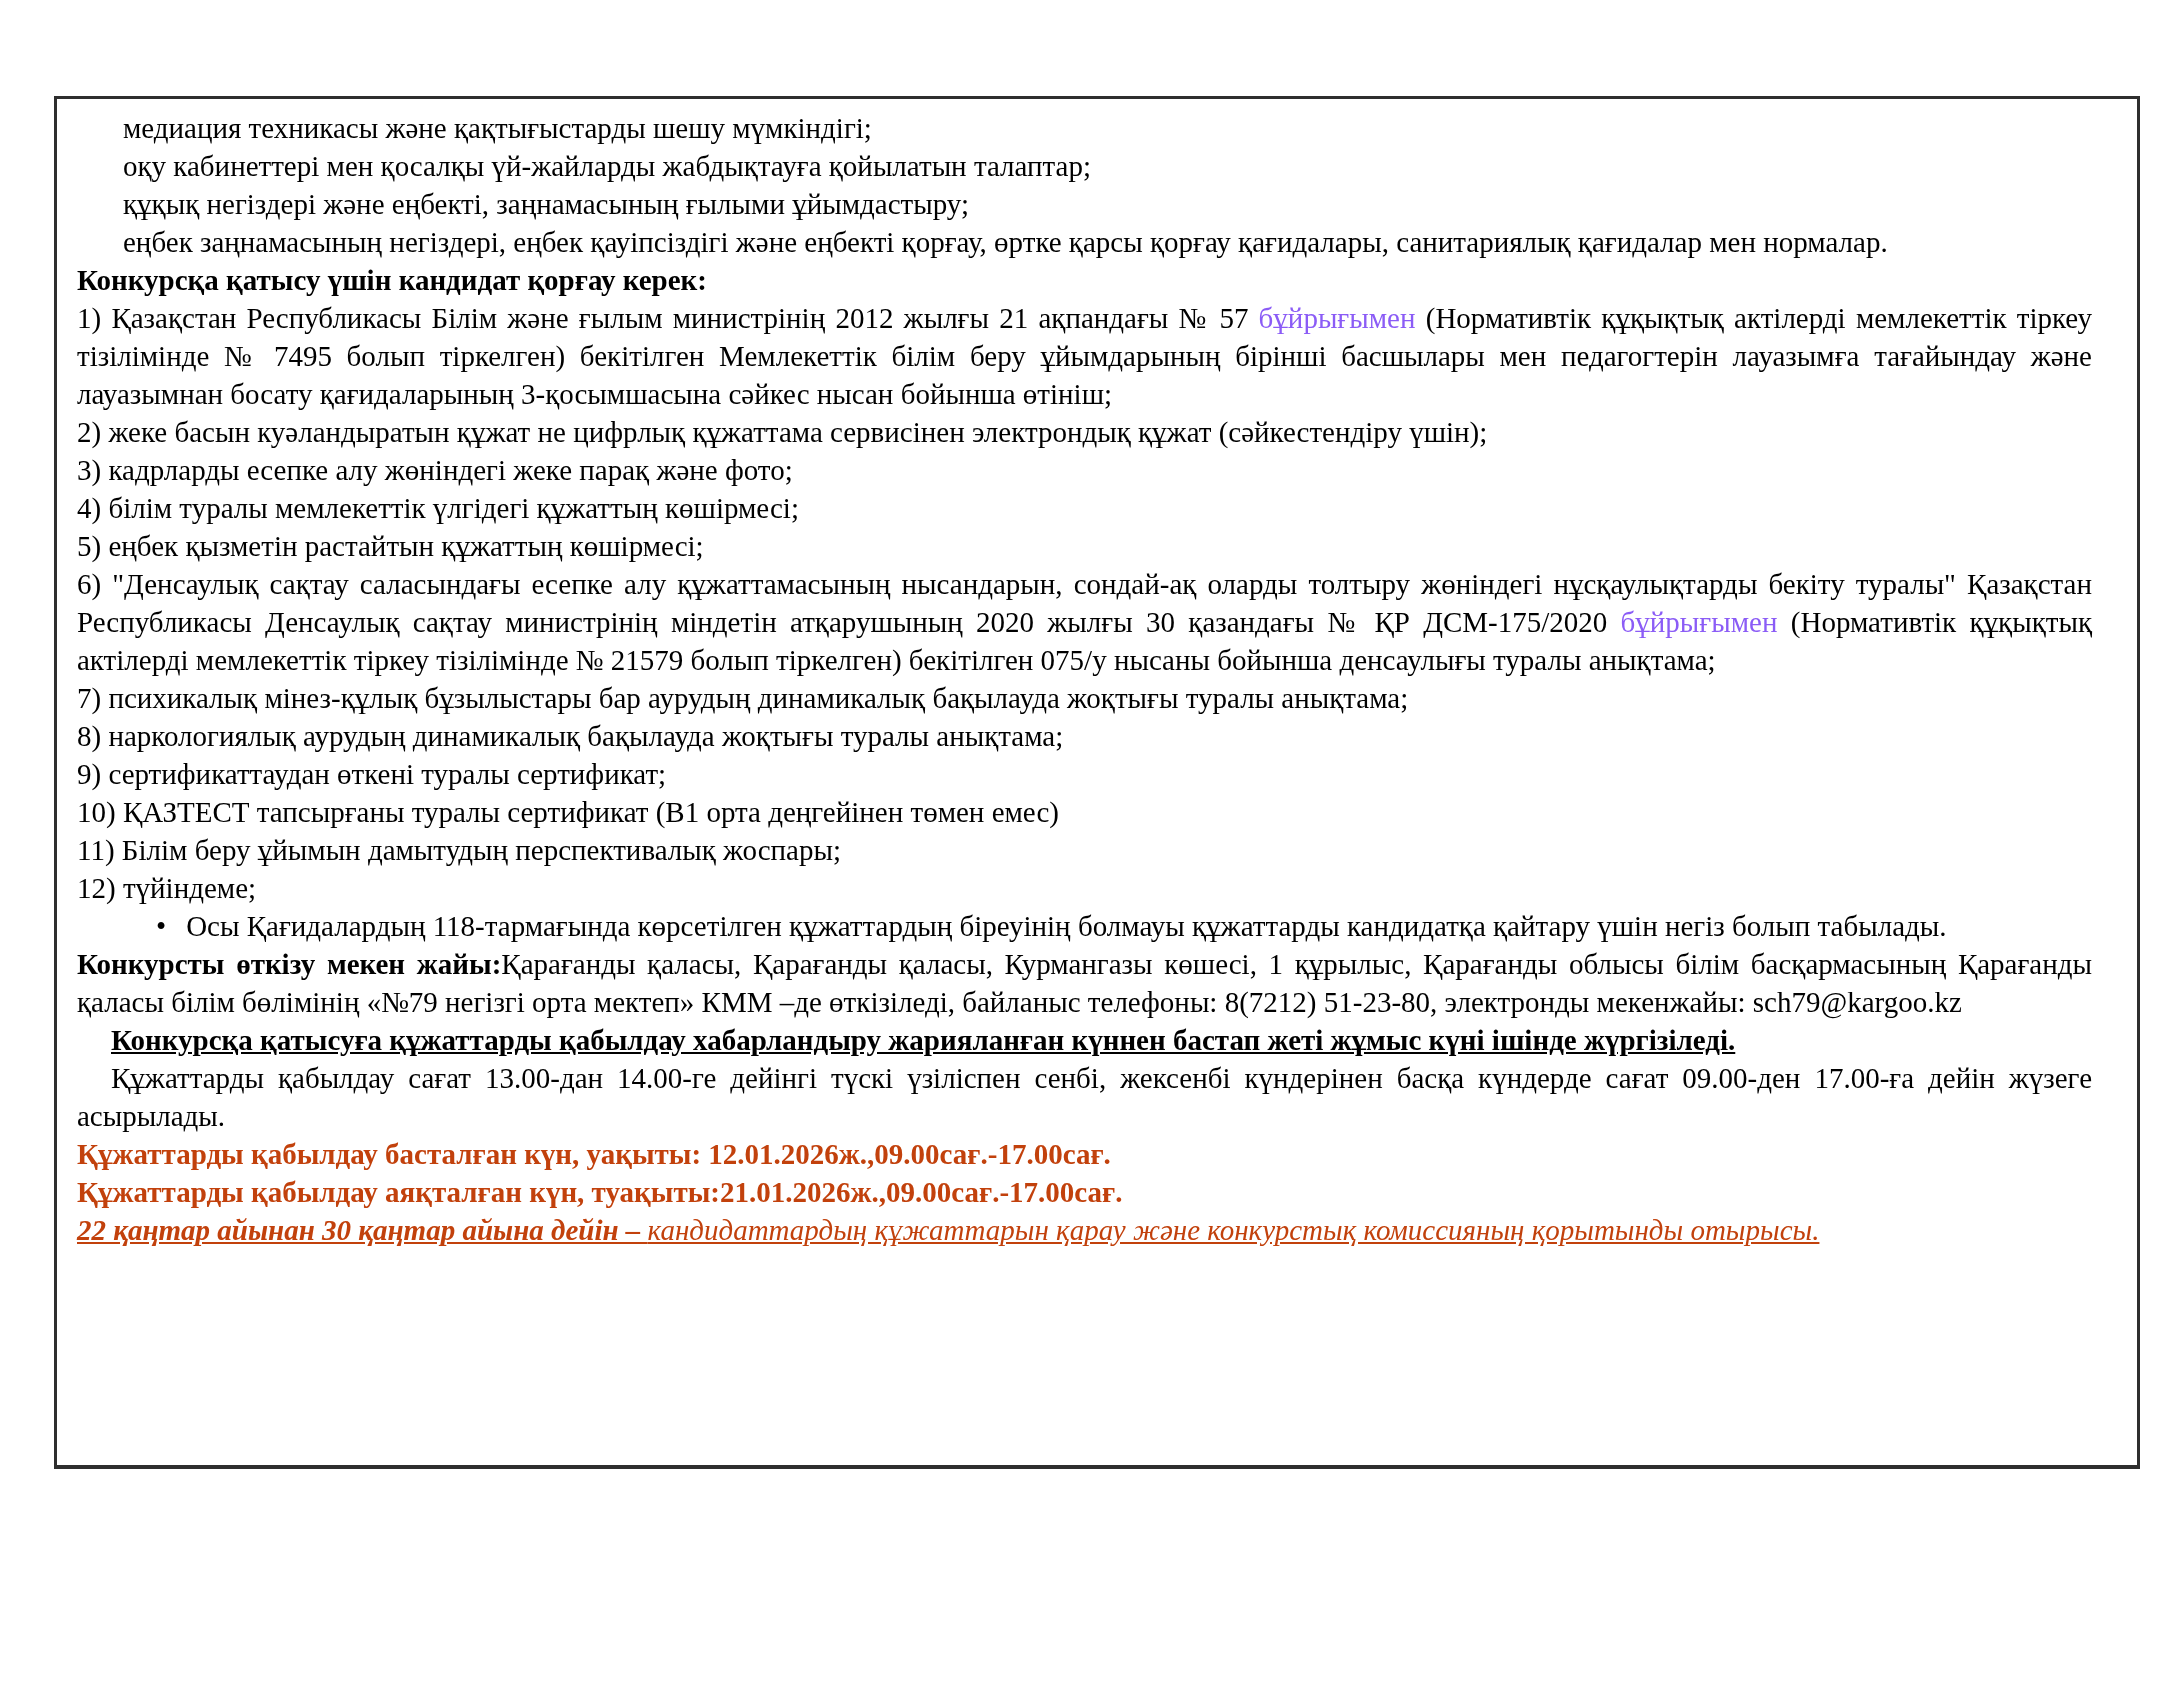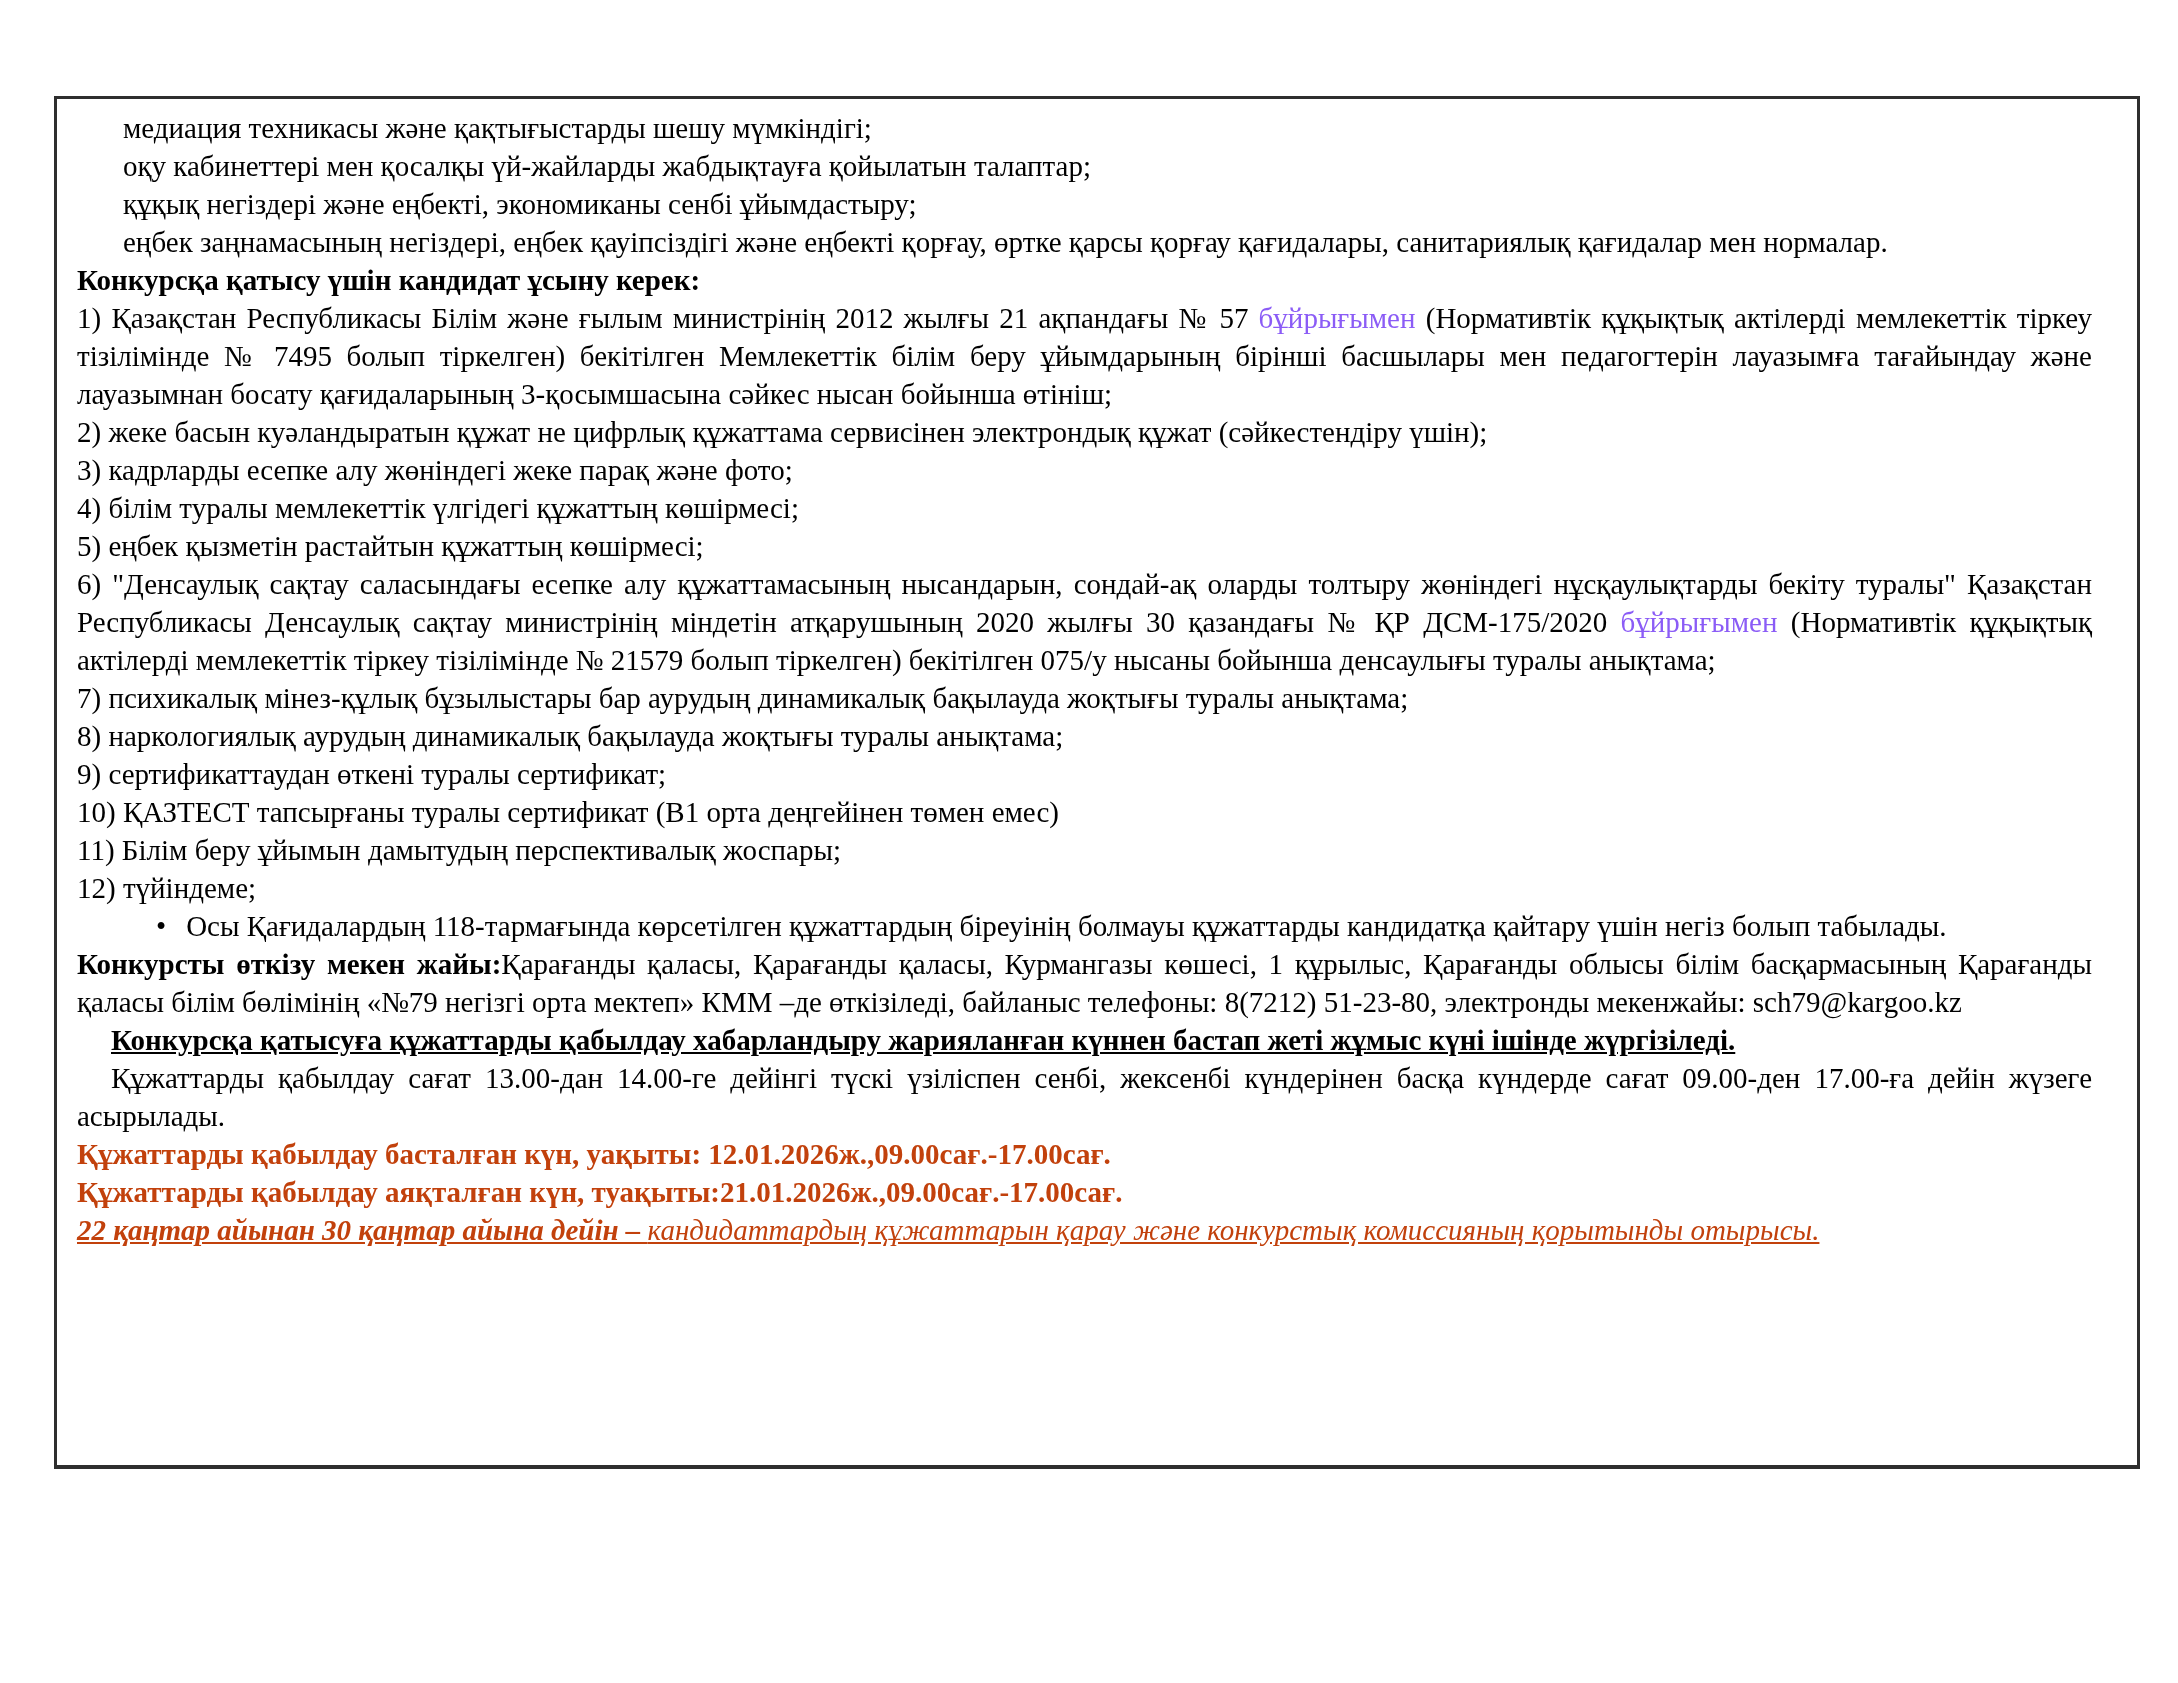--- a/index.html
+++ b/index.html
@@ -37,24 +37,24 @@
   .red-normal { font-weight: normal; }
   .head-underline { font-weight: bold; text-decoration: underline; }
 </style>
 </head>
 <body>
 
 <div class="doc-box">
 
   <p class="ind">медиация техникасы және қақтығыстарды шешу мүмкіндігі;</p>
   <p class="ind">оқу кабинеттері мен қосалқы үй-жайларды жабдықтауға қойылатын талаптар;</p>
-  <p class="ind">құқық негіздері және еңбекті, экономиканы сенбі ұйымдастыру;</p>
+  <p class="ind">құқық негіздері және еңбекті, заңнамасының ғылыми ұйымдастыру;</p>
   <p class="ind">еңбек заңнамасының негіздері, еңбек қауіпсіздігі және еңбекті қорғау, өртке қарсы қорғау қағидалары, санитариялық қағидалар мен нормалар.</p>
 
-  <p><span class="bold">Конкурсқа қатысу үшін кандидат ұсыну керек:</span></p>
+  <p><span class="bold">Конкурсқа қатысу үшін кандидат қорғау керек:</span></p>
 
   <p><span>1) Қазақстан Республикасы Білім және ғылым министрінің 2012 жылғы 21 ақпандағы № 57 </span><span class="link">бұйрығымен</span><span> (Нормативтік құқықтық актілерді мемлекеттік тіркеу тізілімінде № 7495 болып тіркелген) бекітілген Мемлекеттік білім беру ұйымдарының бірінші  басшылары мен педагогтерін лауазымға тағайындау және лауазымнан босату қағидаларының 3-қосымшасына сәйкес нысан бойынша өтініш;</span></p>
 
   <p>2) жеке басын куәландыратын құжат не цифрлық құжаттама сервисінен электрондық құжат (сәйкестендіру үшін);</p>
   <p>3) кадрларды есепке алу жөніндегі жеке парақ және фото;</p>
   <p>4) білім туралы мемлекеттік үлгідегі құжаттың көшірмесі;</p>
   <p>5) еңбек қызметін растайтын құжаттың көшірмесі;</p>
 
   <p><span>6) "Денсаулық сақтау саласындағы есепке алу құжаттамасының нысандарын, сондай-ақ оларды толтыру жөніндегі нұсқаулықтарды бекіту туралы" Қазақстан Республикасы Денсаулық сақтау министрінің міндетін атқарушының 2020 жылғы 30 қазандағы № ҚР ДСМ-175/2020 </span><span class="link">бұйрығымен</span><span> (Нормативтік құқықтық актілерді мемлекеттік тіркеу тізілімінде № 21579 болып тіркелген) бекітілген 075/у нысаны бойынша денсаулығы туралы анықтама;</span></p>
 

